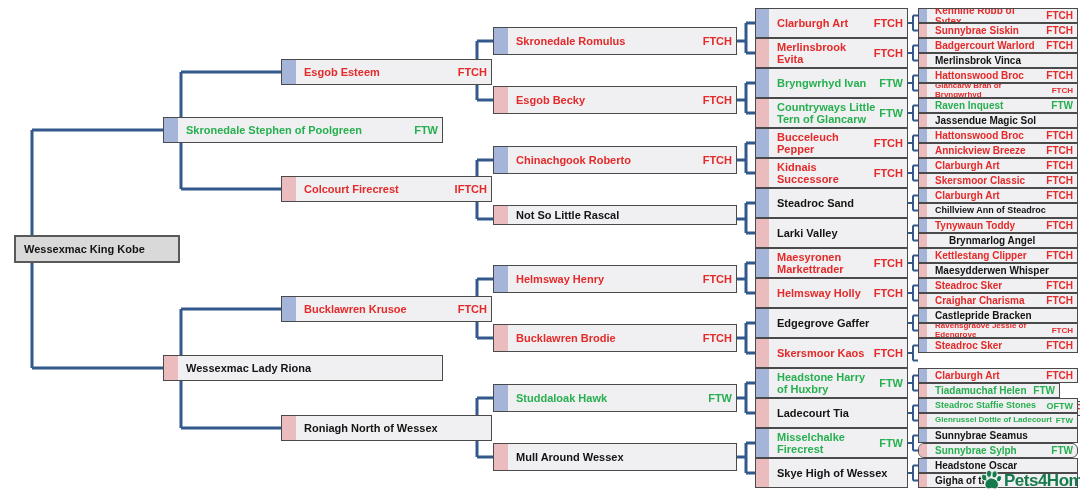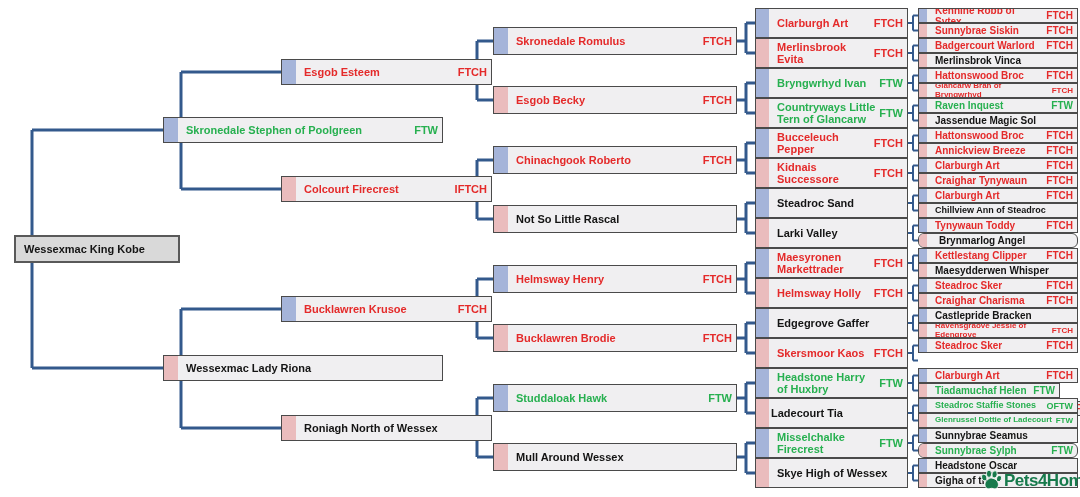--- a/index.html
+++ b/index.html
@@ -187,21 +187,21 @@
       <div class="node" style="left: 493px; top: 86px; width: 244px; height: 28px; padding-left: 22px; font-size: 11px;">
         <span class="tab female" style="width: 14px;"></span>
         <span class="name c-red">Esgob Becky</span>
         <span class="award c-red">FTCH</span>
       </div>
       <div class="node" style="left: 493px; top: 146px; width: 244px; height: 28px; padding-left: 22px; font-size: 11px;">
         <span class="tab male" style="width: 14px;"></span>
         <span class="name c-red">Chinachgook Roberto</span>
         <span class="award c-red">FTCH</span>
       </div>
-      <div class="node" style="left: 493px; top: 205px; width: 244px; height: 28px; padding-left: 22px; font-size: 11px;">
+      <div class="node" style="left: 493px; top: 205px; width: 244px; height: 20px; padding-left: 22px; font-size: 11px;">
         <span class="tab female" style="width: 14px;"></span>
         <span class="name c-black">Not So Little Rascal</span>
       </div>
       <div class="node" style="left: 493px; top: 265px; width: 244px; height: 28px; padding-left: 22px; font-size: 11px;">
         <span class="tab male" style="width: 14px;"></span>
         <span class="name c-red">Helmsway Henry</span>
         <span class="award c-red">FTCH</span>
       </div>
       <div class="node" style="left: 493px; top: 324px; width: 244px; height: 28px; padding-left: 22px; font-size: 11px;">
         <span class="tab female" style="width: 14px;"></span>
@@ -272,21 +272,21 @@
       <div class="node" style="left: 755px; top: 338px; width: 153px; height: 30px; padding-left: 21px; font-size: 11px;">
         <span class="tab female" style="width: 13px;"></span>
         <span class="name c-red">Skersmoor Kaos</span>
         <span class="award c-red">FTCH</span>
       </div>
       <div class="node" style="left: 755px; top: 368px; width: 153px; height: 30px; padding-left: 21px; font-size: 11px;">
         <span class="tab male" style="width: 13px;"></span>
         <span class="name c-green">Headstone Harry of Huxbry</span>
         <span class="award c-green">FTW</span>
       </div>
-      <div class="node" style="left: 755px; top: 398px; width: 153px; height: 30px; padding-left: 15px; font-size: 11px;">
+      <div class="node" style="left: 755px; top: 398px; width: 153px; height: 30px; padding-left: 21px; font-size: 11px;">
         <span class="tab female" style="width: 13px;"></span>
         <span class="name c-black">Ladecourt Tia</span>
       </div>
       <div class="node" style="left: 755px; top: 428px; width: 153px; height: 30px; padding-left: 21px; font-size: 11px;">
         <span class="tab male" style="width: 13px;"></span>
         <span class="name c-green">Misselchalke Firecrest</span>
         <span class="award c-green">FTW</span>
       </div>
       <div class="node" style="left: 755px; top: 458px; width: 153px; height: 30px; padding-left: 21px; font-size: 11px;">
         <span class="tab female" style="width: 13px;"></span>
@@ -340,38 +340,38 @@
         <span class="name c-red">Annickview Breeze</span>
         <span class="award c-red">FTCH</span>
       </div>
       <div class="node" style="left: 918px; top: 158px; width: 160px; height: 15px; padding-left: 16px; font-size: 10px;">
         <span class="tab male" style="width: 8px;"></span>
         <span class="name c-red">Clarburgh Art</span>
         <span class="award c-red">FTCH</span>
       </div>
       <div class="node" style="left: 918px; top: 173px; width: 160px; height: 15px; padding-left: 16px; font-size: 10px;">
         <span class="tab female" style="width: 8px;"></span>
-        <span class="name c-red">Craighar Tynywaun</span>
+        <span class="name c-red">Skersmoor Classic</span>
         <span class="award c-red">FTCH</span>
       </div>
       <div class="node" style="left: 918px; top: 188px; width: 160px; height: 15px; padding-left: 16px; font-size: 10px;">
         <span class="tab male" style="width: 8px;"></span>
         <span class="name c-red">Clarburgh Art</span>
         <span class="award c-red">FTCH</span>
       </div>
       <div class="node" style="left: 918px; top: 203px; width: 160px; height: 15px; padding-left: 16px; font-size: 9px;">
         <span class="tab female" style="width: 8px;"></span>
         <span class="name c-black">Chillview Ann of Steadroc</span>
       </div>
       <div class="node" style="left: 918px; top: 218px; width: 160px; height: 15px; padding-left: 16px; font-size: 10px;">
         <span class="tab male" style="width: 8px;"></span>
         <span class="name c-red">Tynywaun Toddy</span>
         <span class="award c-red">FTCH</span>
       </div>
-      <div class="node" style="left: 918px; top: 233px; width: 160px; height: 15px; padding-left: 20px; font-size: 10px; border-radius: 6px;">
+      <div class="node" style="left: 918px; top: 233px; width: 160px; height: 15px; padding-left: 30px; font-size: 10px;">
         <span class="tab female" style="width: 8px;"></span>
         <span class="name c-black">Brynmarlog Angel</span>
       </div>
       <div class="node" style="left: 918px; top: 248px; width: 160px; height: 15px; padding-left: 16px; font-size: 10px;">
         <span class="tab male" style="width: 8px;"></span>
         <span class="name c-red">Kettlestang Clipper</span>
         <span class="award c-red">FTCH</span>
       </div>
       <div class="node" style="left: 918px; top: 263px; width: 160px; height: 15px; padding-left: 16px; font-size: 10px;">
         <span class="tab female" style="width: 8px;"></span>

